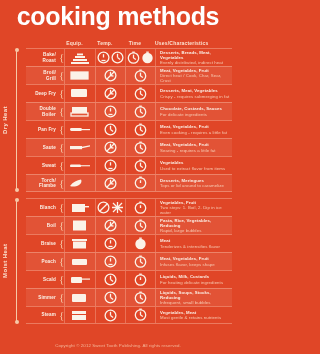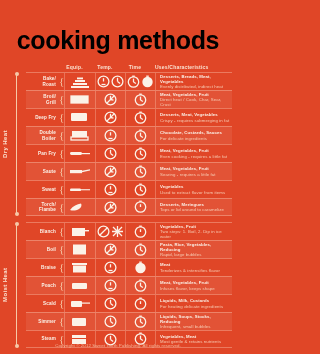--- a/index.html
+++ b/index.html
@@ -6,25 +6,25 @@
   html, body {
     width: 236px; height: 354px;
     background: #E04627;
     font-family: "Liberation Sans", sans-serif;
     overflow: hidden;
   }
   .page { position: relative; width: 236px; height: 354px; background: #E04627; }
 
   .title {
     text-align: center;
-    color: #000000;
+    color: #ffffff;
     font-size: 25px;
     font-weight: bold;
     letter-spacing: -0.3px;
-    padding-top: 28px;
+    padding-top: 4px;
     line-height: 1;
   }
 
   .grid-wrap { position: relative; margin-top: 11px; padding-left: 14px; padding-right: 4px; }
 
   .col-heads {
     display: flex;
     margin-left: 45px;
     color: #FBE3D2;
     font-size: 5px;

